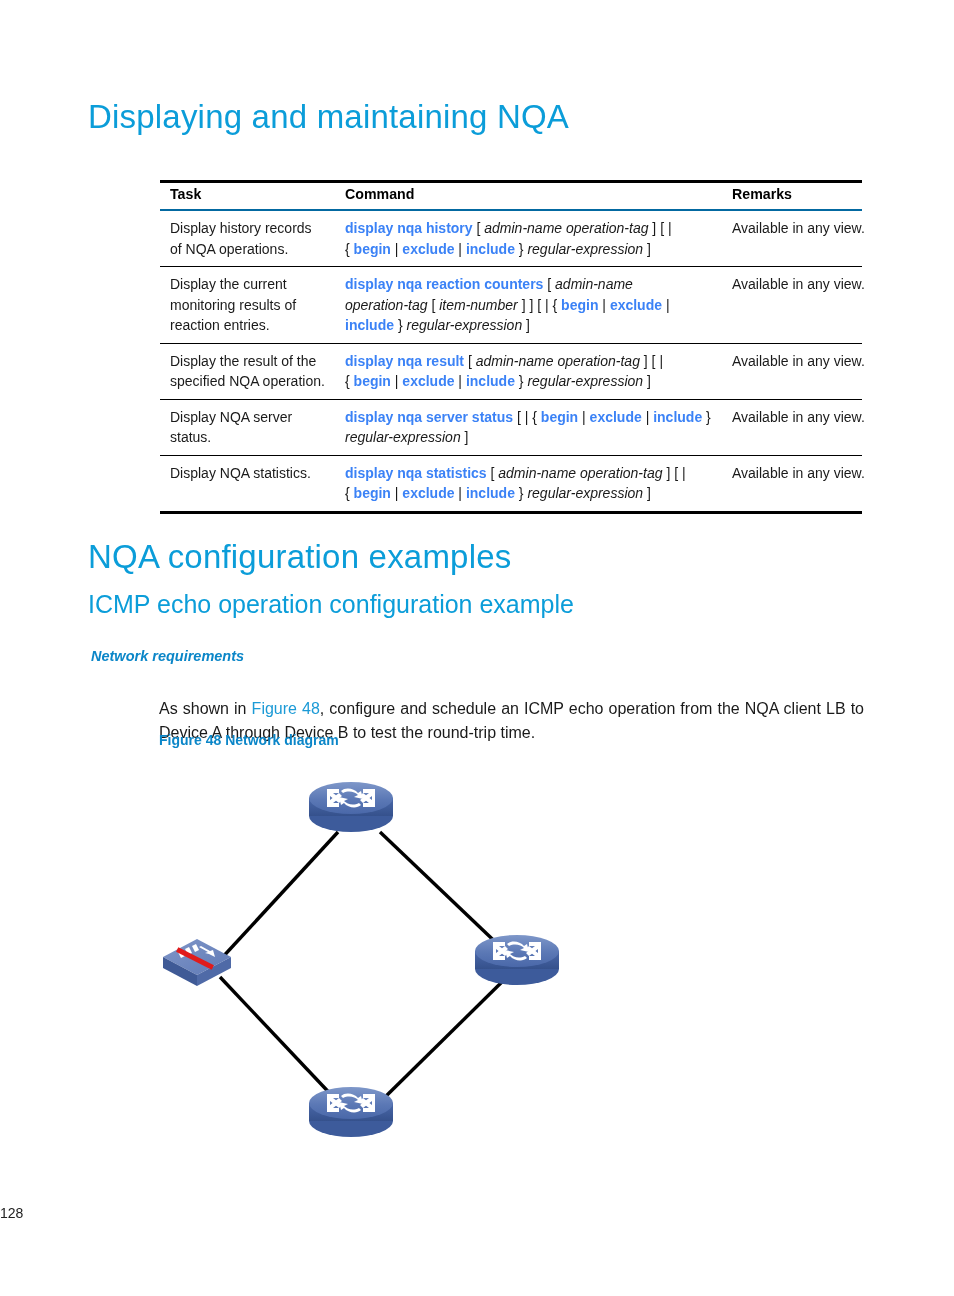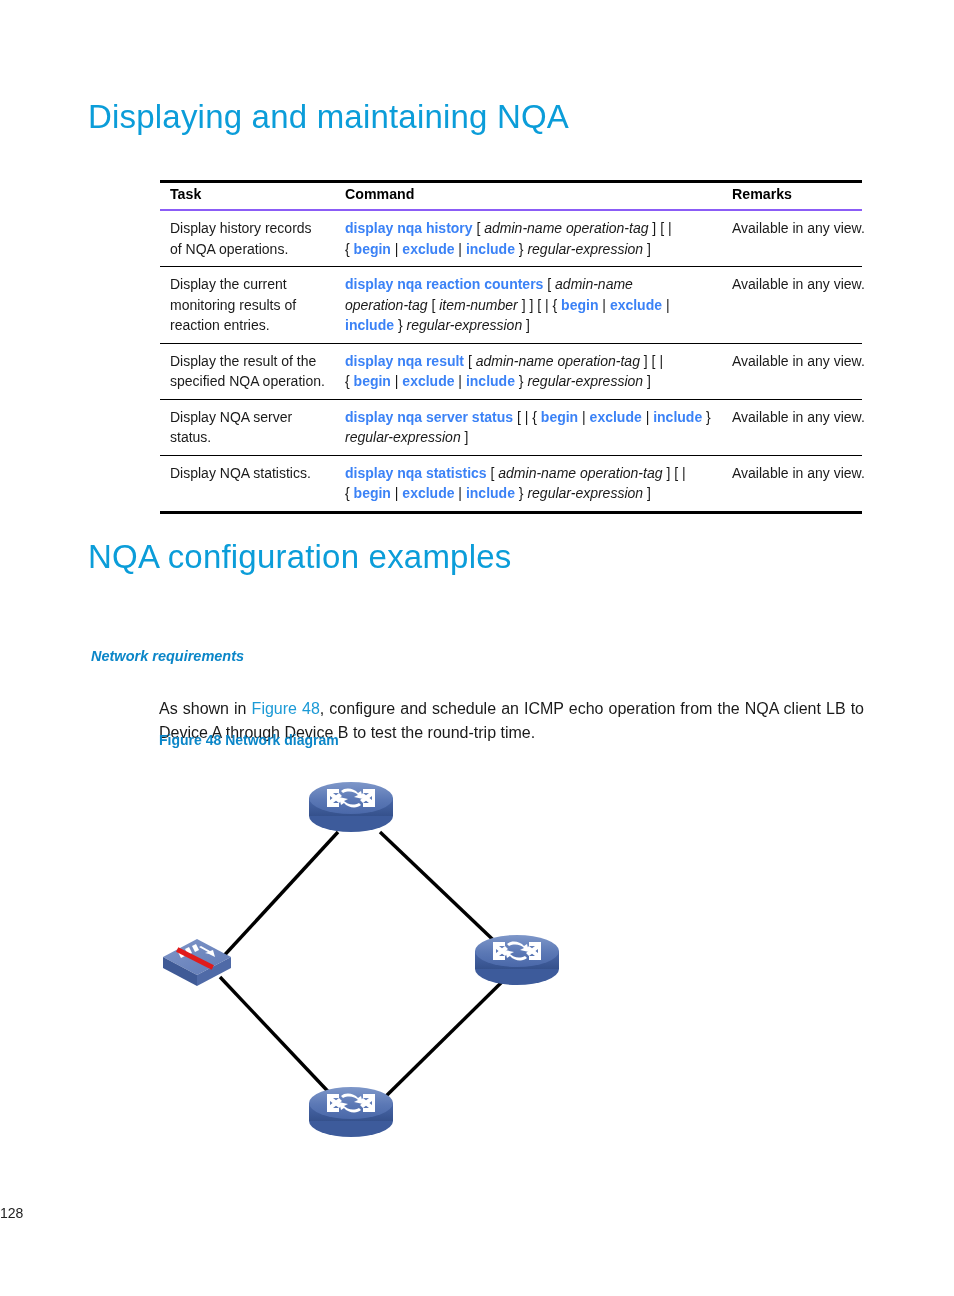--- a/index.html
+++ b/index.html
@@ -94,21 +94,21 @@
   table.cmdtbl col.c-task    { width: 175px; }
   table.cmdtbl col.c-command { width: 387px; }
   table.cmdtbl col.c-remarks { width: 140px; }
 
   table.cmdtbl thead th {
     text-align: left;
     font-size: 14.2px;
     font-weight: bold;
     padding: 3px 8px 7px 10px;
     border-top: 3px solid #000;
-    border-bottom: 2px solid #8b5cf6;
+    border-bottom: 2px solid #0369a1;
     vertical-align: bottom;
     color: #000;
   }
   table.cmdtbl tbody td {
     font-size: 14px;
     line-height: 20.5px;
     padding: 7px 8px 7px 10px;
     border-bottom: 1.4px solid #000;
     vertical-align: top;
     color: #1a1a1a;
@@ -192,20 +192,21 @@
             <td class="task">Display NQA statistics.</td>
             <td class="command cmd"><b>display nqa statistics</b> [ <i>admin-name operation-tag</i> ] [ |<br>{ <b>begin</b> | <b>exclude</b> | <b>include</b> } <i>regular-expression</i> ]</td>
             <td class="remarks">Available in any view.</td>
           </tr>
         </tbody>
     </table>
   </div>
 
   <div class="h1 second">NQA configuration examples</div>
 
+  <div class="h2">ICMP echo operation configuration example</div>
 
   <div class="h3">Network requirements</div>
 
   <div class="para">As shown in <span class="link">Figure 48</span>, configure and schedule an ICMP echo operation from the NQA client LB to Device A through Device B to test the round-trip time.</div>
 
   <div class="figcaption">Figure 48 Network diagram</div>
 
   <div class="diagram">
     <svg width="470" height="390" viewBox="0 0 470 390" xmlns="http://www.w3.org/2000/svg">
       <defs>

